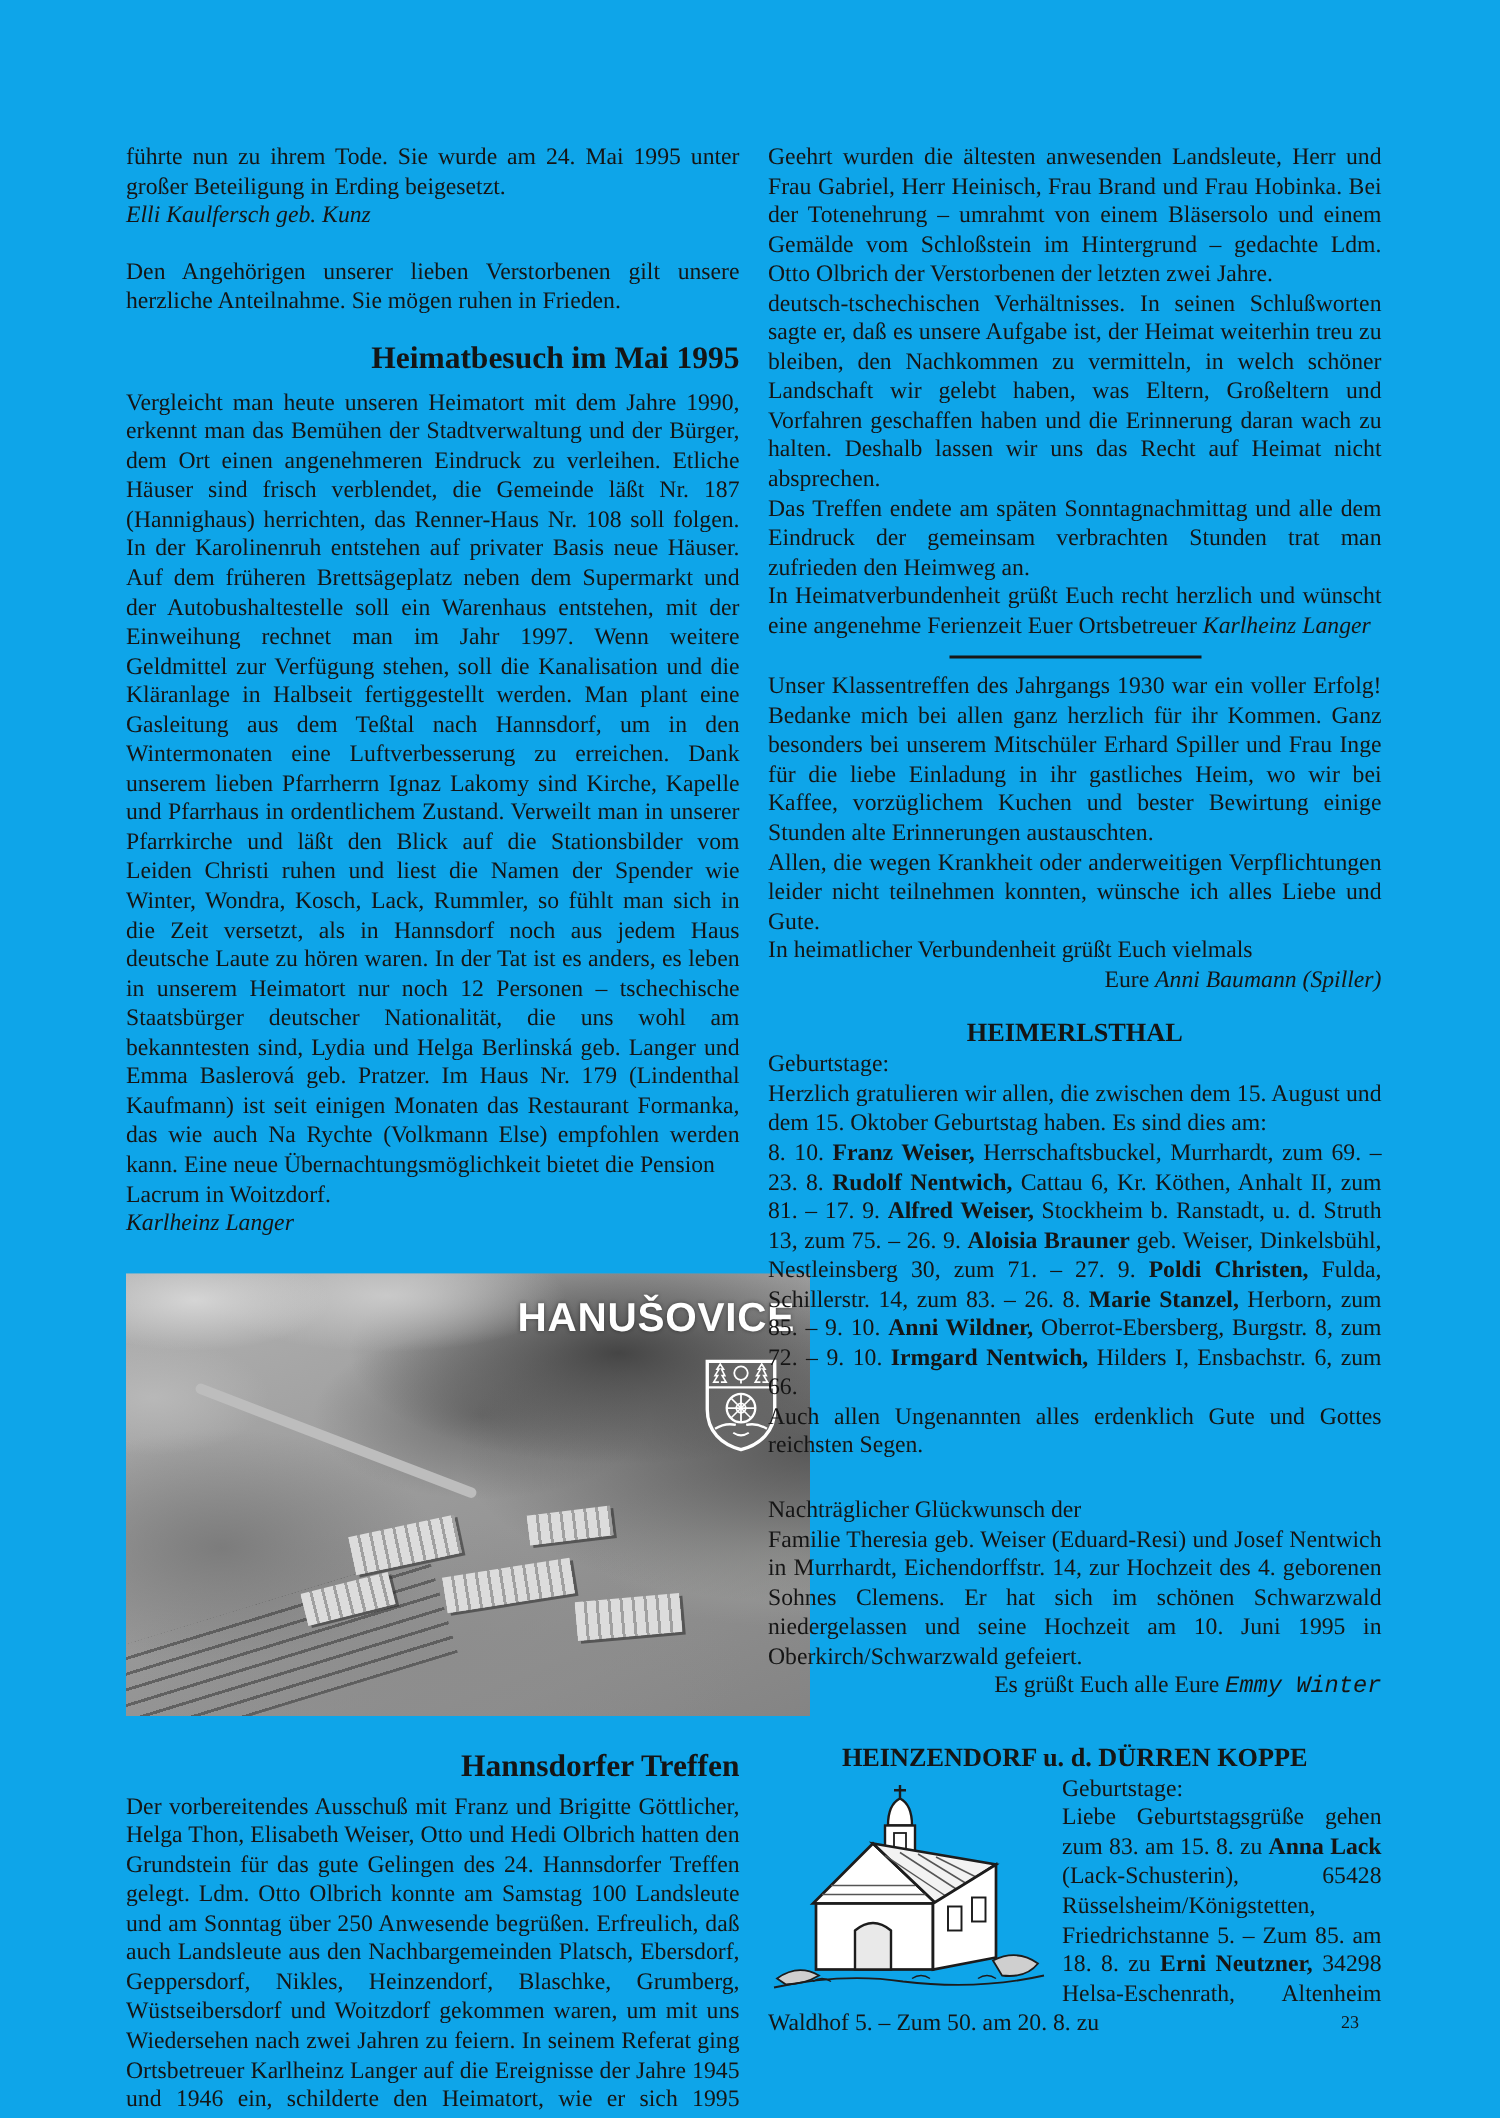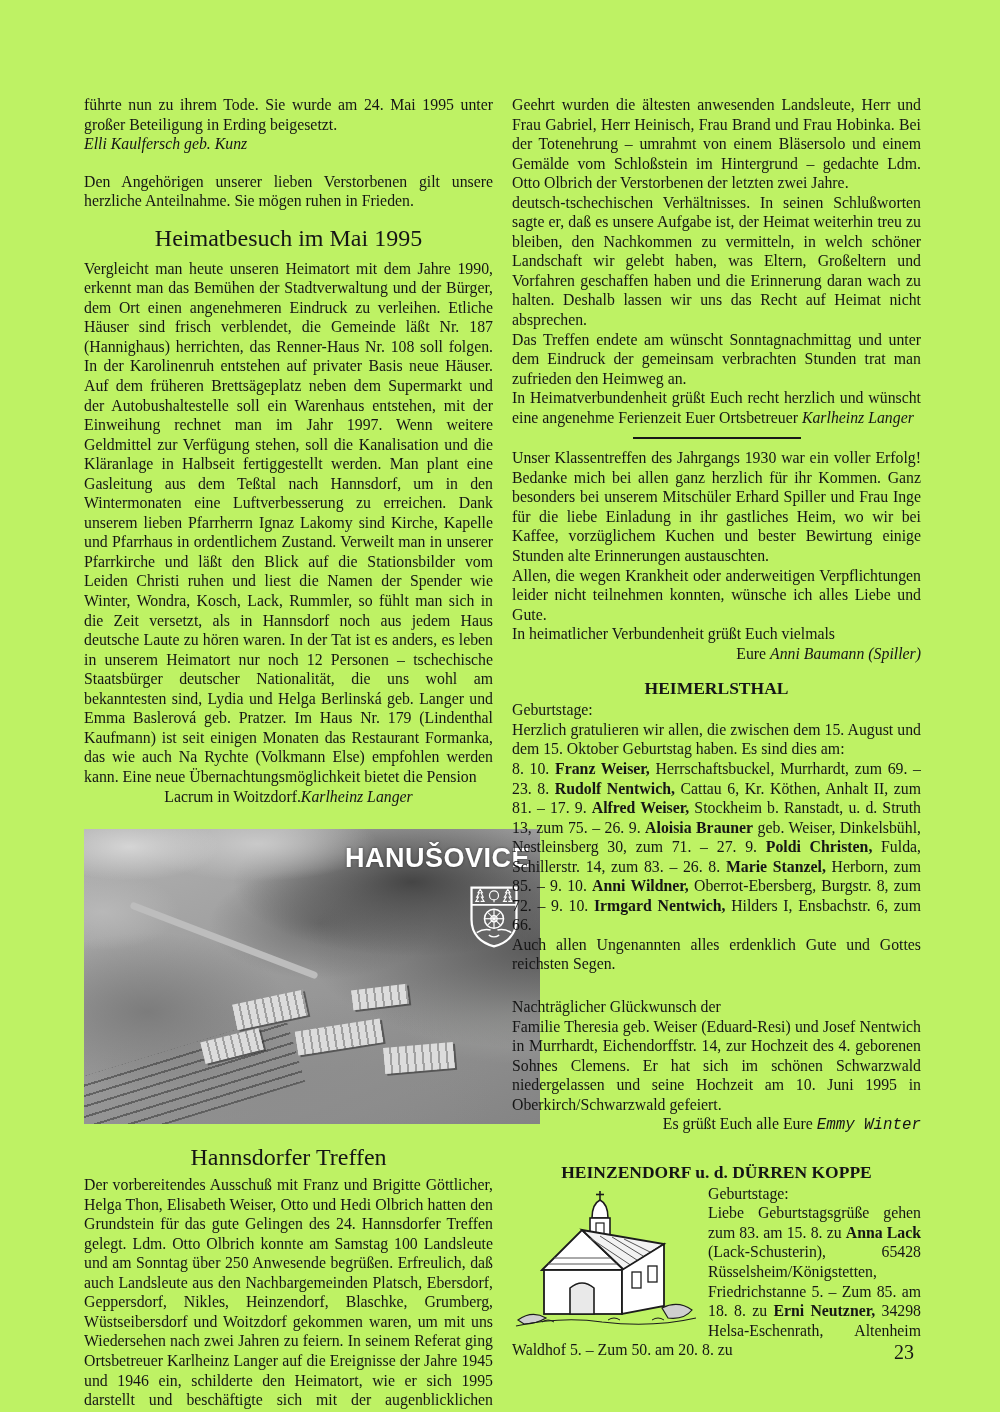--- a/index.html
+++ b/index.html
@@ -1,29 +1,29 @@
 <!DOCTYPE html>
 <html lang="de"><head>
 <meta charset="utf-8">
 <style>
   html,body{margin:0;padding:0;background:#e8e8e4;}
   .page{
-    position:relative;width:1000px;height:1412px;margin:0 auto;background:#bef264;
+    position:relative;width:1000px;height:1412px;margin:0 auto;background:#0ea5e9;
     font-family:"Liberation Serif","DejaVu Serif",serif;color:#151515;
     overflow:hidden;
   }
   .col{position:absolute;top:95px;width:409px;font-size:15.8px;line-height:19.55px;}
   .col-left{left:84px;}
   .col-right{left:512px;}
   p{margin:0;text-align:justify;}
   .sig-right{text-align:left;font-style:italic;}
   .gap18{margin-top:18px;}
-  .h-large{font-size:24px;font-weight:normal;text-align:center;margin:15px 0 9px;line-height:24px;}
+  .h-large{font-size:21px;font-weight:bold;text-align:right;margin:15px 0 9px;line-height:24px;}
   .h-small{font-size:17.5px;font-weight:bold;text-align:center;margin:13px 0 1px;line-height:21px;}
-  .flexline{display:flex;justify-content:center;}
+  .flexline{display:flex;justify-content:flex-start;flex-direction:column;}
   .flexline .it{font-style:italic;}
   .rule{width:168px;border:0;border-top:2.5px solid #181818;margin:10px auto 9px;}
   .sig-line{text-align:right;}
   
   .photo{
     position:relative;width:456px;height:295px;margin-top:23px;overflow:hidden;
     background:
       radial-gradient(120px 45px at 10% 6%, #d5d5d5 0%, rgba(213,213,213,0) 75%),
       radial-gradient(160px 50px at 38% 5%, #c9c9c9 0%, rgba(201,201,201,0) 75%),
       radial-gradient(110px 55px at 4% 28%, #b8b8b8 0%, rgba(184,184,184,0) 70%),
@@ -48,21 +48,21 @@
   .photo-label{
     position:absolute;top:20px;right:10px;
     font-family:"Liberation Sans","DejaVu Sans",sans-serif;
     font-weight:bold;font-size:27px;letter-spacing:.5px;color:#ffffff;
     text-shadow:0 0 3px rgba(0,0,0,.45);
   }
   .shield{position:absolute;top:56px;right:20px;}
   
   .church{float:left;width:186px;height:142px;margin:4px 10px 2px 0;}
   .clearfix::after{content:"";display:block;clear:both;}
-  .pagenum{position:absolute;left:894px;top:1341px;font-size:20px;font-family:Liberation Serif, serif;}
+  .pagenum{position:absolute;left:894px;top:1341px;font-size:12px;font-family:Liberation Serif, serif;}
 </style>
 </head>
 <body>
 
 <div class="page">
 
   <div class="col col-left">
     <p>führte nun zu ihrem Tode. Sie wurde am 24. Mai 1995 unter großer Beteiligung in Erding beigesetzt.</p>
     <p class="sig-right">Elli Kaulfersch geb. Kunz</p>
     <p class="gap18">Den Angehörigen unserer lieben Verstorbenen gilt unsere herzliche Anteilnahme. Sie mögen ruhen in Frieden.</p>
@@ -102,21 +102,21 @@
       </svg>
     </div>
 
     <div class="h-large" style="margin-top:21px;margin-bottom:6px;">Hannsdorfer Treffen</div>
     <p>Der vorbereitendes Ausschuß mit Franz und Brigitte Göttlicher, Helga Thon, Elisabeth Weiser, Otto und Hedi Olbrich hatten den Grundstein für das gute Gelingen des 24. Hannsdorfer Treffen gelegt. Ldm. Otto Olbrich konnte am Samstag 100 Landsleute und am Sonntag über 250 Anwesende begrüßen. Erfreulich, daß auch Landsleute aus den Nachbargemeinden Platsch, Ebersdorf, Geppersdorf, Nikles, Heinzendorf, Blaschke, Grumberg, Wüstseibersdorf und Woitzdorf gekommen waren, um mit uns Wiedersehen nach zwei Jahren zu feiern. In seinem Referat ging Ortsbetreuer Karlheinz Langer auf die Ereignisse der Jahre 1945 und 1946 ein, schilderte den Heimatort, wie er sich 1995 darstellt und beschäftigte sich mit der augenblicklichen Situation des</p>
   </div>
 
   <div class="col col-right">
     <p>Geehrt wurden die ältesten anwesenden Landsleute, Herr und Frau Gabriel, Herr Heinisch, Frau Brand und Frau Hobinka. Bei der Totenehrung – umrahmt von einem Bläsersolo und einem Gemälde vom Schloßstein im Hintergrund – gedachte Ldm. Otto Olbrich der Verstorbenen der letzten zwei Jahre.</p>
     <p>deutsch-tschechischen Verhältnisses. In seinen Schlußworten sagte er, daß es unsere Aufgabe ist, der Heimat weiterhin treu zu bleiben, den Nachkommen zu vermitteln, in welch schöner Landschaft wir gelebt haben, was Eltern, Großeltern und Vorfahren geschaffen haben und die Erinnerung daran wach zu halten. Deshalb lassen wir uns das Recht auf Heimat nicht absprechen.</p>
-    <p>Das Treffen endete am wünscht Sonntagnachmittag und unter dem Eindruck der gemeinsam verbrachten Stunden trat man zufrieden den Heimweg an.</p>
+    <p>Das Treffen endete am späten Sonntagnachmittag und alle dem Eindruck der gemeinsam verbrachten Stunden trat man zufrieden den Heimweg an.</p>
     <p><span>In Heimatverbundenheit grüßt Euch recht herzlich und wünscht eine angenehme Ferienzeit Euer Ortsbetreuer </span><span style="font-style: italic;">Karlheinz Langer</span></p>
 
     <hr class="rule">
 
     <p>Unser Klassentreffen des Jahrgangs 1930 war ein voller Erfolg! Bedanke mich bei allen ganz herzlich für ihr Kommen. Ganz besonders bei unserem Mitschüler Erhard Spiller und Frau Inge für die liebe Einladung in ihr gastliches Heim, wo wir bei Kaffee, vorzüglichem Kuchen und bester Bewirtung einige Stunden alte Erinnerungen austauschten.</p>
     <p>Allen, die wegen Krankheit oder anderweitigen Verpflichtungen leider nicht teilnehmen konnten, wünsche ich alles Liebe und Gute.</p>
     <p>In heimatlicher Verbundenheit grüßt Euch vielmals</p>
     <p class="sig-line"><span>Eure </span><span style="font-style: italic;">Anni Baumann (Spiller)</span></p>
 
     <div class="h-small" style="margin-top:15px;">HEIMERLSTHAL</div>

